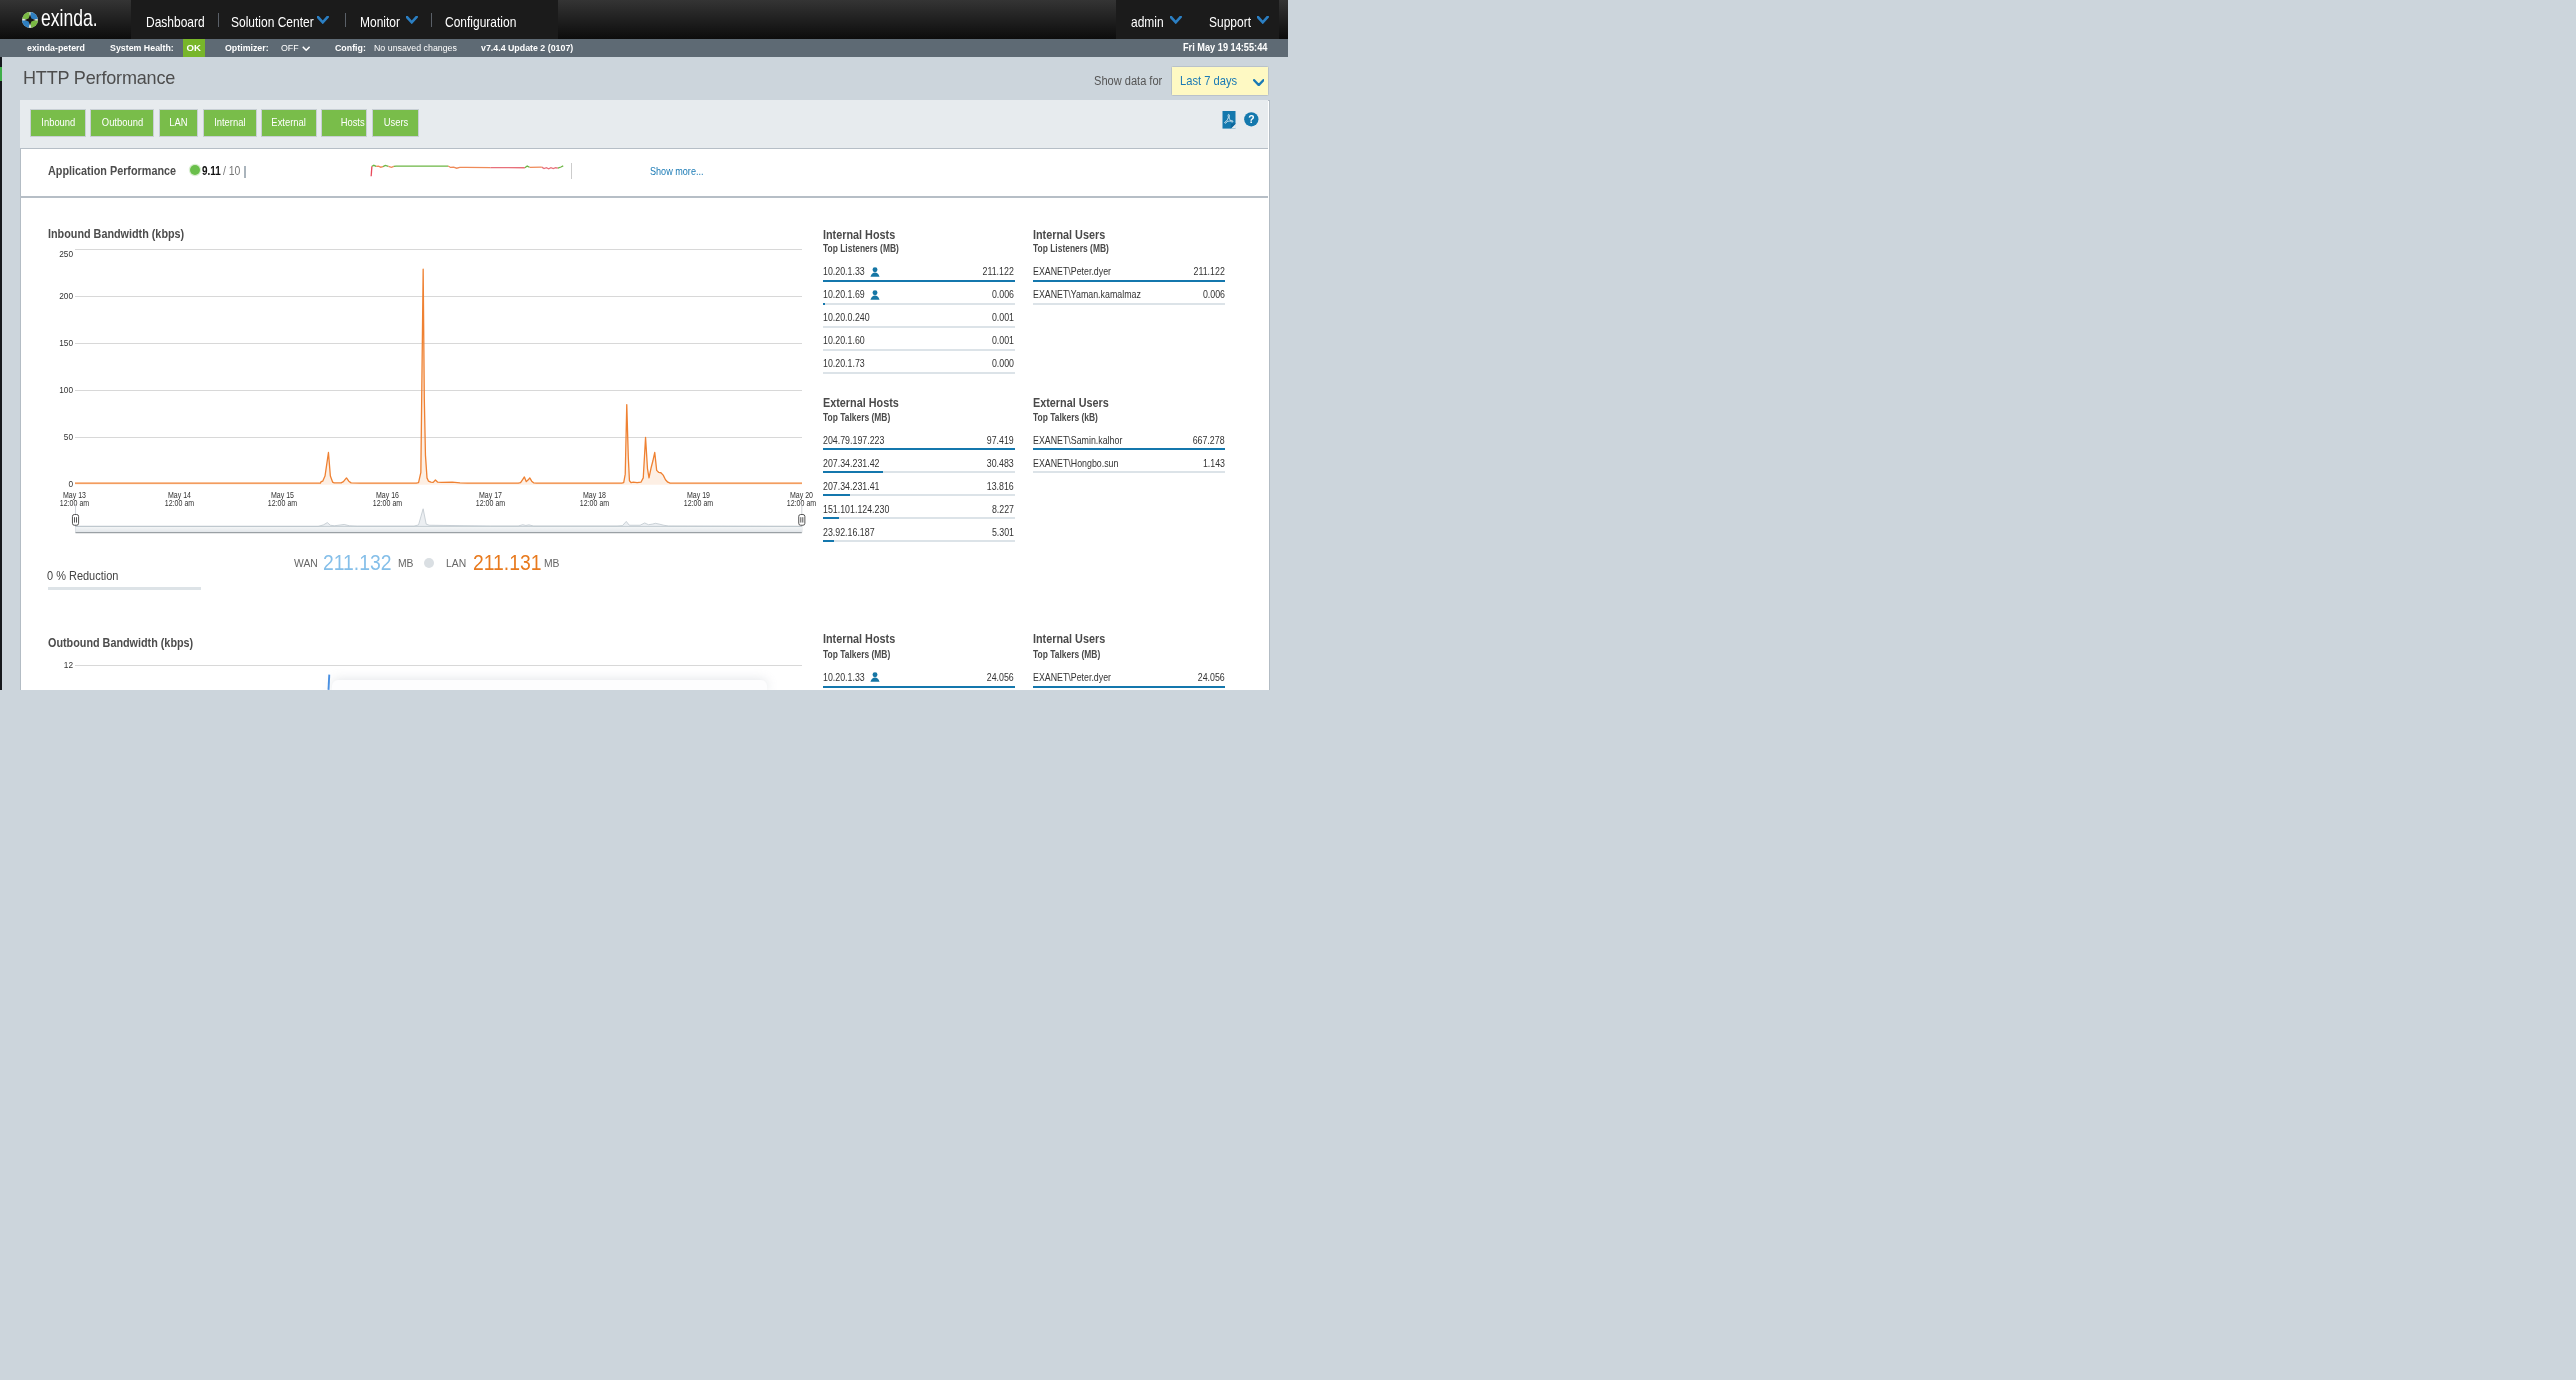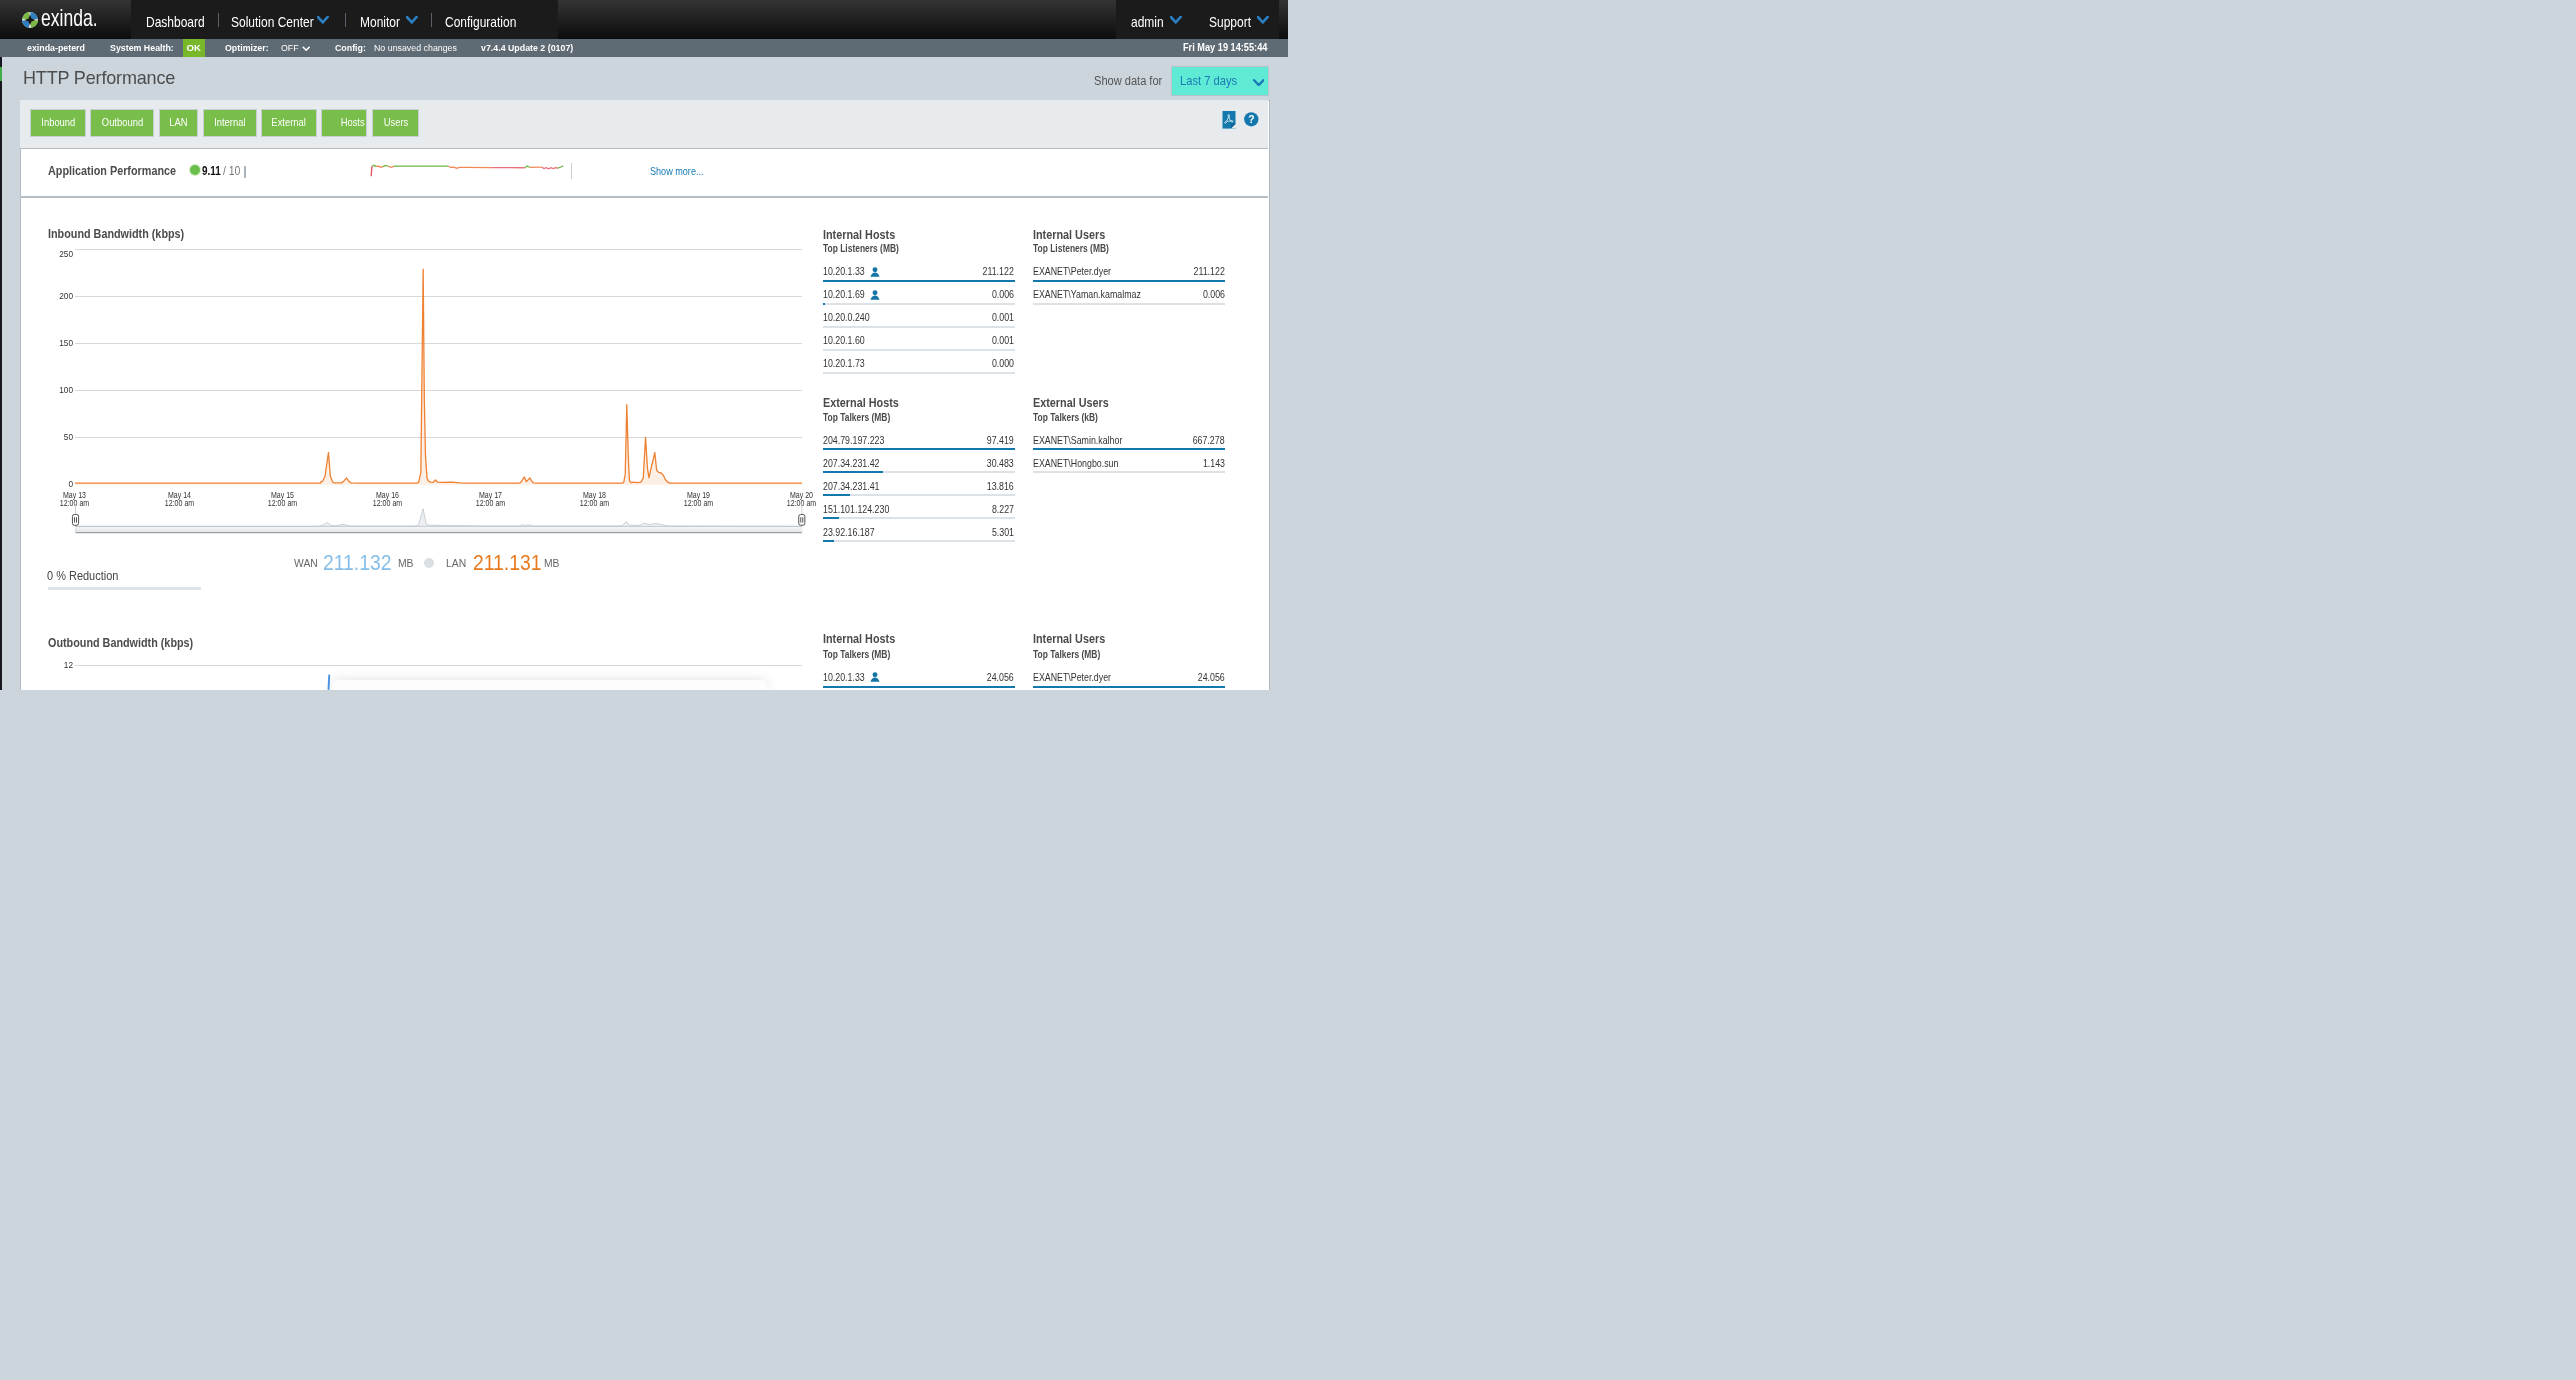--- a/index.html
+++ b/index.html
@@ -12,21 +12,21 @@
 .navitem{position:absolute;top:0;height:39px;line-height:43px;color:#fff;font-size:15px;transform-origin:left center;transform:scaleX(0.80);white-space:nowrap;}
 .navsep{position:absolute;top:13px;height:14px;width:0.8px;background:#5a6068;}
 
 #status{position:absolute;left:0;top:39px;width:1288px;height:18.4px;background:#5e6a74;color:#fff;font-size:9.6px;padding-left:32px;}
 #status .it{position:absolute;top:0;height:18.4px;line-height:18.4px;white-space:nowrap;transform-origin:left center;transform:scaleX(0.92);}
 .b{font-weight:bold;}
 #ok{position:absolute;left:183px;top:0;width:21.5px;height:18.4px;background:#78b62a;color:#fff;font-weight:bold;text-align:center;line-height:18.4px;font-size:9.6px;}
 
 #h1t{position:absolute;left:22.6px;top:67px;font-size:19px;color:#4d4d4d;letter-spacing:-0.2px;transform-origin:left top;transform:scaleX(0.95);white-space:nowrap;}
 #showdata{position:absolute;left:1094px;top:74px;font-size:12.3px;color:#555;transform-origin:left top;transform:scaleX(0.90);white-space:nowrap;}
-#dd{position:absolute;left:1171px;top:66px;width:98px;height:30px;background:#5eead4;border:0.8px solid #b9c2ca;border-radius:1.5px;box-sizing:border-box;}
+#dd{position:absolute;left:1171px;top:66px;width:98px;height:30px;background:#fef9c3;border:0.8px solid #b9c2ca;border-radius:1.5px;box-sizing:border-box;}
 
 #cont{position:absolute;left:20px;top:100px;width:1250px;height:591px;border:0.8px solid #b3bcc4;box-sizing:border-box;background:#fff;}
 #btnrow{position:absolute;left:20px;top:100px;width:1248px;height:48px;background:#e7ebee;border-bottom:1.5px solid #b6bec6;}
 #apdiv{position:absolute;left:20px;top:196px;width:1248px;height:1.5px;background:#b6bec6;}
 .gbtn{position:absolute;top:109px;height:28px;background:#79bd4a;border:1.5px solid #c8cfd4;box-sizing:border-box;color:#fff;font-size:10.7px;text-align:center;line-height:24.5px;}
 .gbtn span{display:inline-block;transform:scaleX(0.88);}
 
 .sechead{position:absolute;font-size:12.3px;font-weight:bold;color:#4a4a4a;transform-origin:left top;transform:scaleX(0.88);white-space:nowrap;}
 .subhead{position:absolute;font-size:10.7px;font-weight:bold;color:#4a4a4a;transform-origin:left top;transform:scaleX(0.79);white-space:nowrap;}
 .rowlab{position:absolute;font-size:10.4px;color:#333;transform-origin:left top;transform:scaleX(0.85);white-space:nowrap;}

